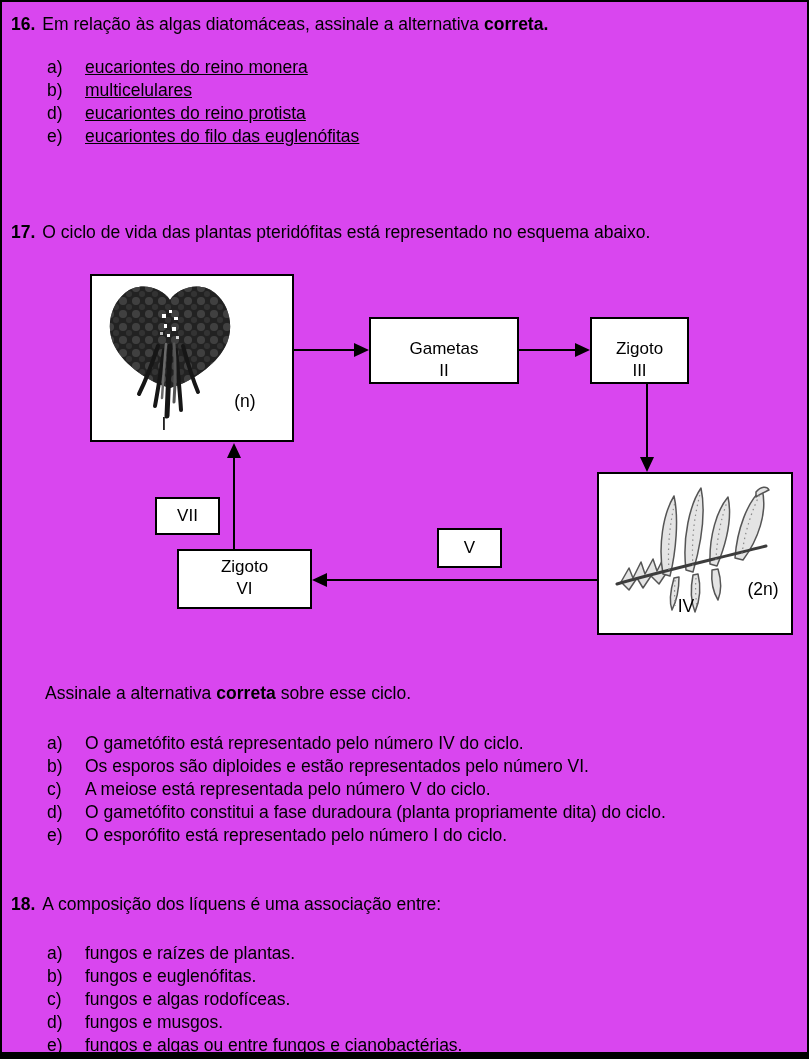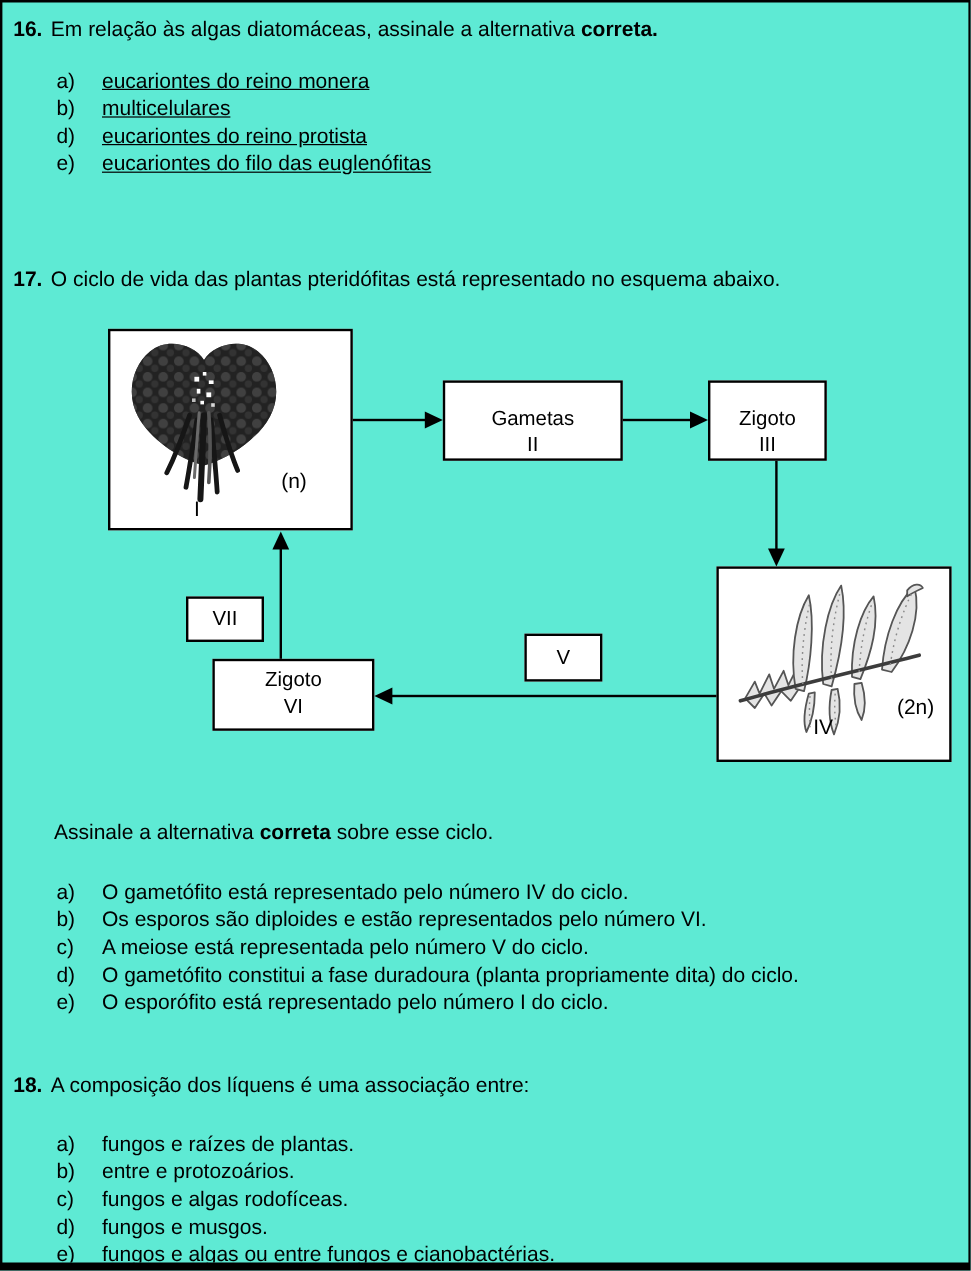--- a/index.html
+++ b/index.html
@@ -1,20 +1,20 @@
 <!DOCTYPE html>
 <html><head>
 <meta charset="utf-8">
 <style>
   html,body{margin:0;padding:0;background:#fff;}
   .page{
     position:relative;
     width:809px;height:1059px;
     box-sizing:border-box;
-    background:#5eead4;
+    background:#d946ef;
     border:2px solid #000;
     border-bottom:7px solid #000;
     font-family:"Liberation Sans", sans-serif;
     font-size:17.5px;
     color:#000;
     overflow:hidden;
   }
   .qheader{position:absolute;left:9px;white-space:nowrap;line-height:23px;}
   .qnum{font-weight:bold;}
   .qtext{margin-left:7px;}
@@ -179,19 +179,19 @@
     <div class="opt"><span class="letter">c)</span><span>A meiose está representada pelo número V do ciclo.</span></div>
     <div class="opt"><span class="letter">d)</span><span>O gametófito constitui a fase duradoura (planta propriamente dita) do ciclo.</span></div>
     <div class="opt"><span class="letter">e)</span><span>O esporófito está representado pelo número I do ciclo.</span></div>
   </div>
 
   <div class="qheader" style="top:891px;">
     <span class="qnum">18.</span><span class="qtext">A composição dos líquens é uma associação entre:</span>
   </div>
   <div class="opts" style="top:940px;">
     <div class="opt"><span class="letter">a)</span><span>fungos e raízes de plantas.</span></div>
-    <div class="opt"><span class="letter">b)</span><span>entre e protozoários.</span></div>
+    <div class="opt"><span class="letter">b)</span><span>fungos e euglenófitas.</span></div>
     <div class="opt"><span class="letter">c)</span><span>fungos e algas rodofíceas.</span></div>
     <div class="opt"><span class="letter">d)</span><span>fungos e musgos.</span></div>
     <div class="opt"><span class="letter">e)</span><span>fungos e algas ou entre fungos e cianobactérias.</span></div>
   </div>
 
 </div>
 
 </body></html>

